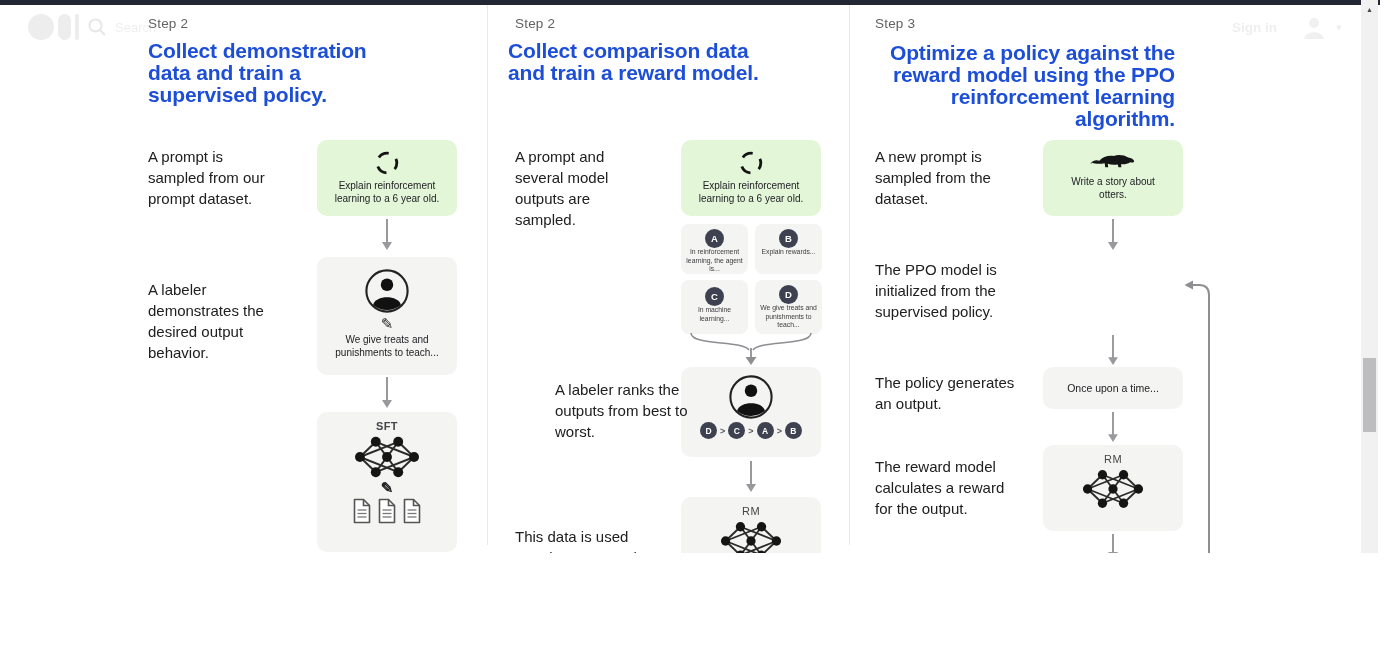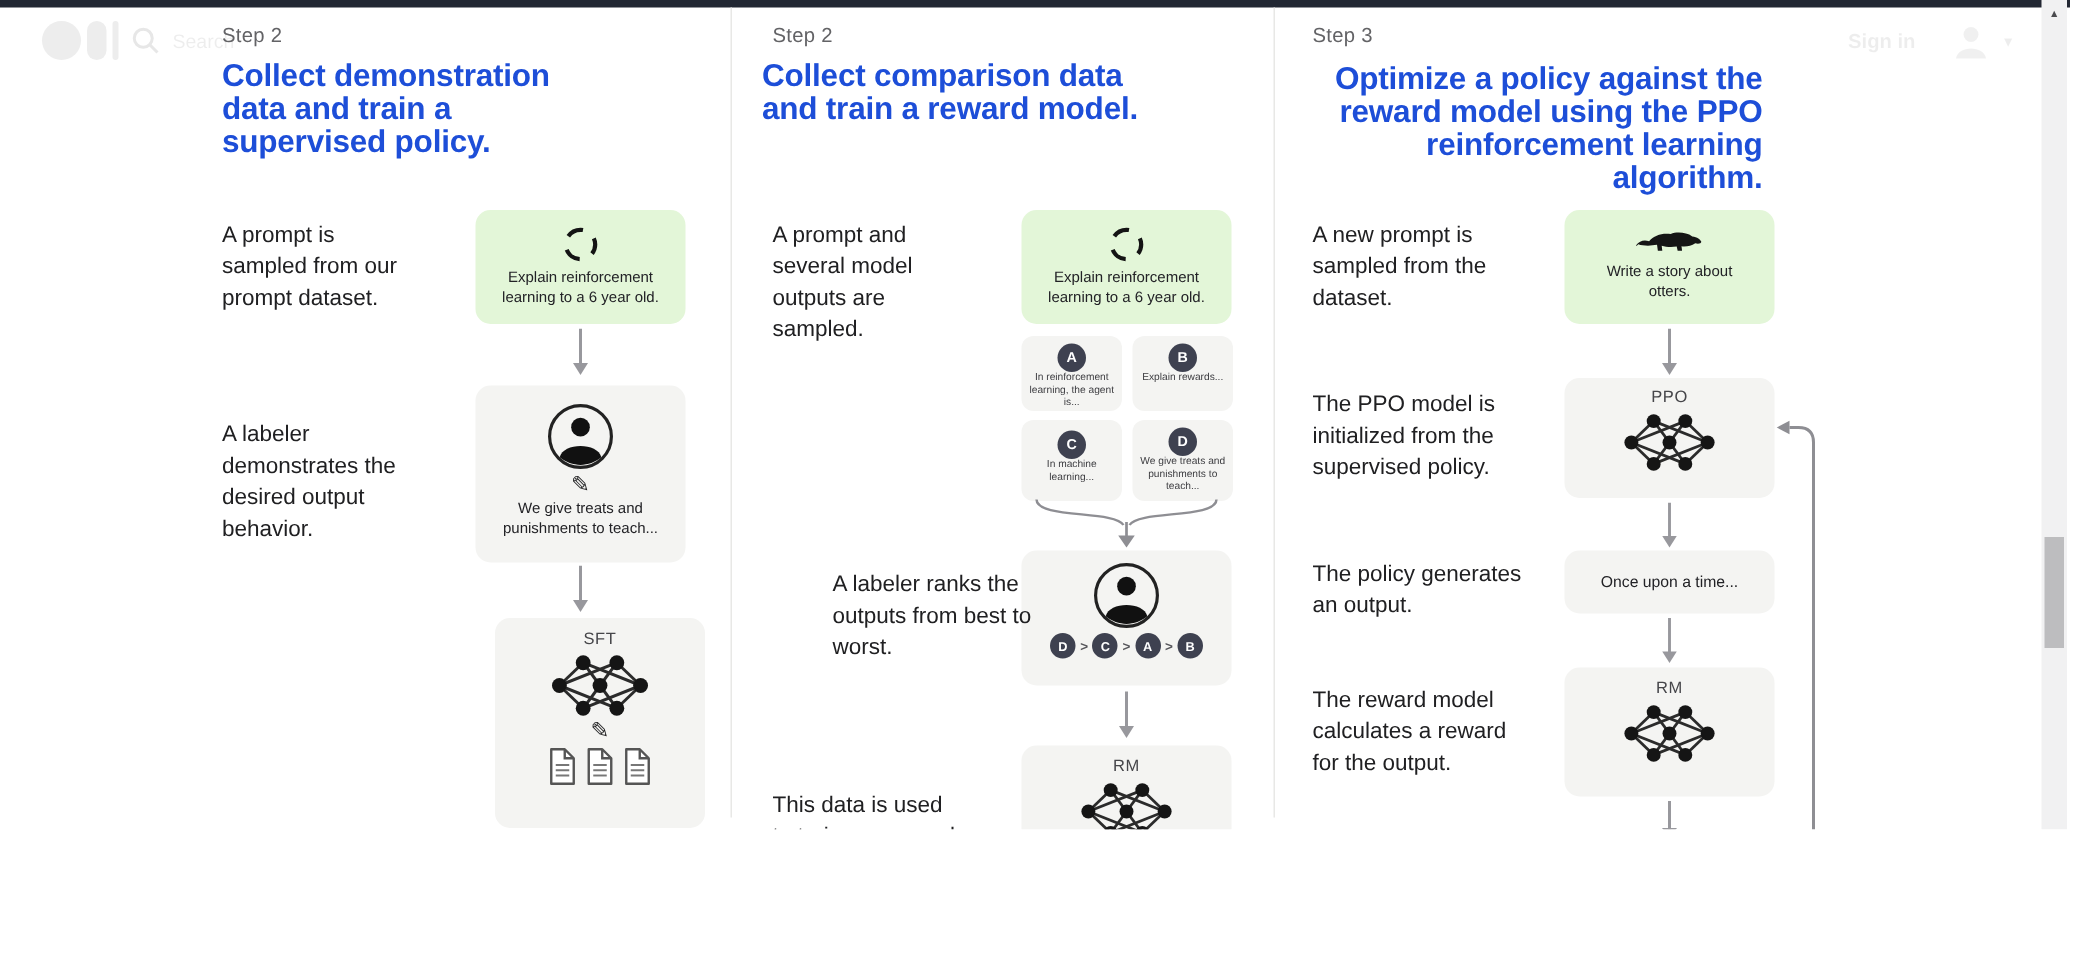--- a/index.html
+++ b/index.html
@@ -125,21 +125,21 @@
     <div class="pencil" style="margin-top:2px;">✎</div>
     <div class="box-small-text" style="padding:2px 12px 0;">We give treats and punishments to teach...</div>
   </div>
 
   <div class="abs caption" style="left:148px;top:279px;width:145px;">A labeler demonstrates the desired output behavior.</div>
 
   <svg class="abs" style="left:380px;top:377px;" width="14" height="32" viewBox="0 0 14 32">
       <use href="#arrow-g"></use>
     </svg>
 
-  <div class="pbox" style="left:330px;top:412px;height:140px;">
+  <div class="pbox" style="left:317px;top:412px;height:140px;font-weight:bold;">
     <div class="box-label" style="margin-top:8px;">SFT</div>
     <svg style="margin:2px auto 0;" width="66" height="46" viewBox="0 0 100 66">
         <use href="#nn-g"></use>
       </svg>
     <div class="pencil">✎</div>
     <div class="docrow" style="margin-top:3px;">
       <svg width="20" height="26" viewBox="0 0 20 26">
           <use href="#doc-g"></use>
         </svg>
       <svg width="20" height="26" viewBox="0 0 20 26">
@@ -236,26 +236,20 @@
     <svg style="margin:12px auto 3px;" width="48" height="20" viewBox="0 0 60 24">
       <path d="M2,14 C5,10 9,9 13,10.5 C17,5.5 24,3.5 31,4.5 C36,2.5 44,3 49,6.5 C53,7 56,9 56.5,11 C56.5,12.5 54,12.8 51.5,12.3 C48,14.5 44,15.3 40,14.8 L40.5,18.5 L36.8,18.5 L36,15 C31,15.8 27,15.3 23.5,14.2 L24,18.5 L20.3,18.5 L19.6,13.5 C14,14.5 8,14.5 4,13 C2.8,14.2 2,14.6 2,14 Z" fill="#151515"></path>
     </svg>
     <div class="box-small-text" style="padding:0 20px;">Write a story about otters.</div>
   </div>
 
   <svg class="abs" style="left:1106px;top:219px;" width="14" height="32" viewBox="0 0 14 32">
       <use href="#arrow-g"></use>
     </svg>
 
-  <div class="pbox" style="left:1043px;top:252px;height:80px;">
-    <div class="box-label" style="margin-top:7px;">PPO</div>
-    <svg style="margin:2px auto 0;" width="62" height="44" viewBox="0 0 100 66">
-        <use href="#nn-g"></use>
-      </svg>
-  </div>
 
   <div class="abs caption" style="left:875px;top:259px;width:155px;">The PPO model is initialized from the supervised policy.</div>
 
   <svg class="abs" style="left:1106px;top:335px;" width="14" height="31" viewBox="0 0 14 32">
       <use href="#arrow-g"></use>
     </svg>
 
   <div class="pbox" style="left:1043px;top:367px;height:42px;">
     <div class="box-small-text" style="font-size:10.5px;line-height:42px;">Once upon a time...</div>
   </div>

